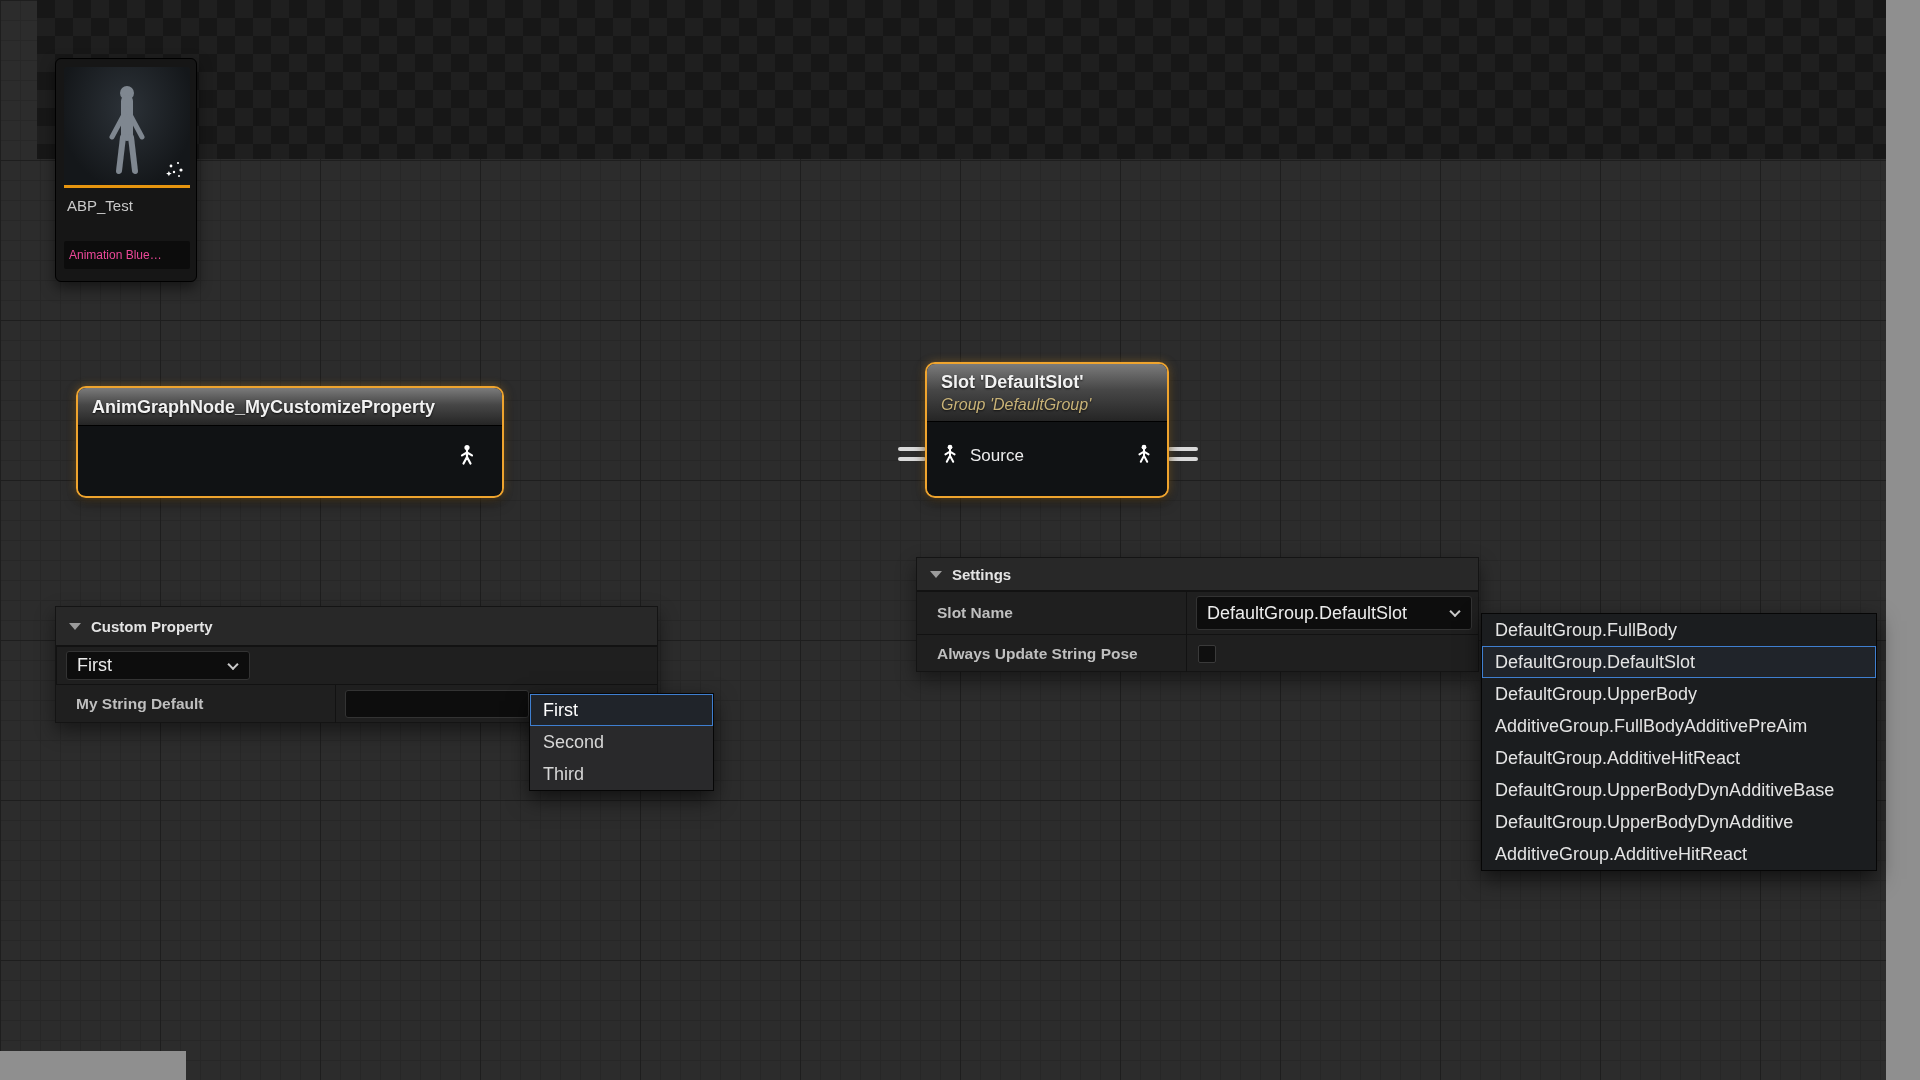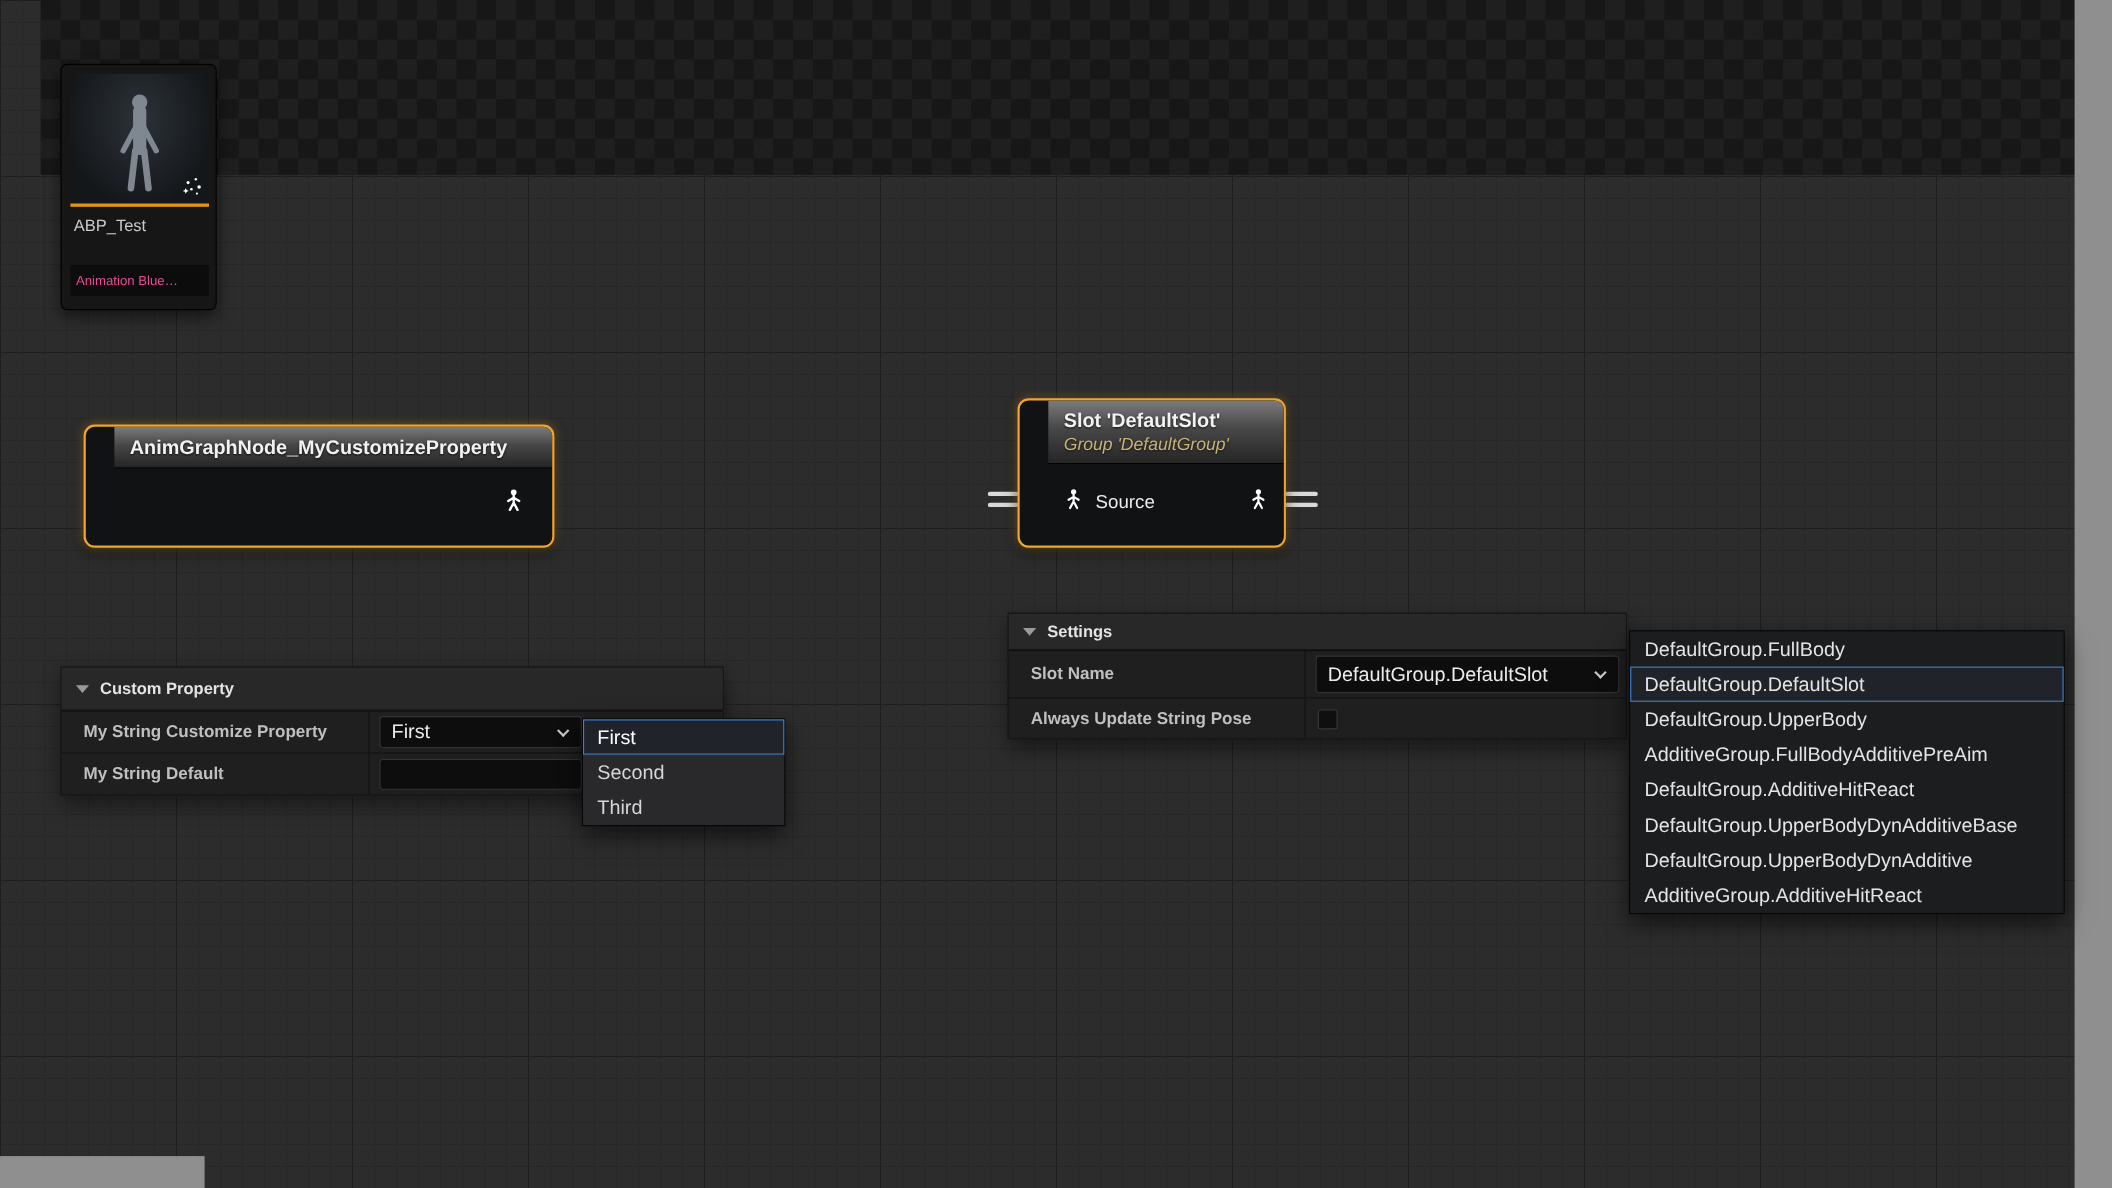--- a/index.html
+++ b/index.html
@@ -45,21 +45,21 @@
     position:absolute; left:8px; top:182px; width:126px; height:28px; line-height:28px;
     background:#0c0c0c; color:#ec4899; font-size:12px; padding-left:5px; border-radius:2px;
     white-space:nowrap; overflow:hidden;
   }
   .sparkle { position:absolute; right:4px; bottom:4px; }
 
   
   .node {
     position:absolute; border:2.5px solid #efa42e; border-radius:10px;
     box-shadow:0 0 10px rgba(239,164,46,.35), 0 5px 12px rgba(0,0,0,.5);
-    overflow:hidden; background:#101214;padding-left:26px;
+    overflow:hidden; background:#101214;
   }
   .node-header {
     background:linear-gradient(180deg,#7b7b7b 0%,#474747 45%,#252525 100%);
     border-bottom:1px solid #000;
   }
   .node-title { display:block; font-size:18px; font-weight:bold; color:#f2f2f2; text-shadow:0 1px 2px rgba(0,0,0,.8); padding:6px 0 0 14px; line-height:24px; white-space:nowrap; }
   .node-subtitle { display:block; font-size:16px; font-style:italic; color:#c9b378; text-shadow:0 1px 2px rgba(0,0,0,.7); padding:0 0 4px 14px; line-height:22px; white-space:nowrap; }
   .node-body { position:relative; background:#101214; }
 
   .node-custom { left:76px; top:386px; width:428px; height:112px; }
@@ -124,20 +124,21 @@
   .settings-panel .row-slot-name { height:43px; }
   .settings-panel .row-update { height:38px; }
   .settings-panel .detail-label { width:269px; }
   .settings-panel .combo { margin-left:9px; width:276px; height:34px; font-size:18px; }
   .settings-panel .checkbox { margin-left:11px; }
 
   
   .menu {
     position:absolute; background:#29292b; border:1px solid #060606;
     box-shadow:0 8px 20px rgba(0,0,0,.6);
+    margin-top:40px;
   }
   .menu-item {
     height:32px; line-height:30px; font-size:18px; color:#d6d6d6;
     padding-left:12px; border:1px solid transparent; white-space:nowrap;
   }
   .menu-item.selected { background:#20242a; border:1px solid #3f7fd0; color:#ffffff; }
 
   .string-menu { left:529px; top:653px; width:185px; }
   .slot-menu { left:1481px; top:573px; width:396px; background:#1b1d1f; }
   .slot-menu .menu-item { color:#e4e4e4; }
@@ -221,21 +222,20 @@
       </span>
     </div>
   </div>
 
   <div class="panel custom-panel">
     <div class="cat-header">
       <span class="tri"></span>
       <span>Custom Property</span>
     </div>
     <div class="detail-row">
-      <div class="detail-label">My String Customize Property</div>
       <div class="detail-value">
         <div class="combo">
           <span>First</span>
           <span class="chev"></span>
         </div>
       </div>
     </div>
     <div class="detail-row">
       <div class="detail-label">My String Default</div>
       <div class="detail-value">

